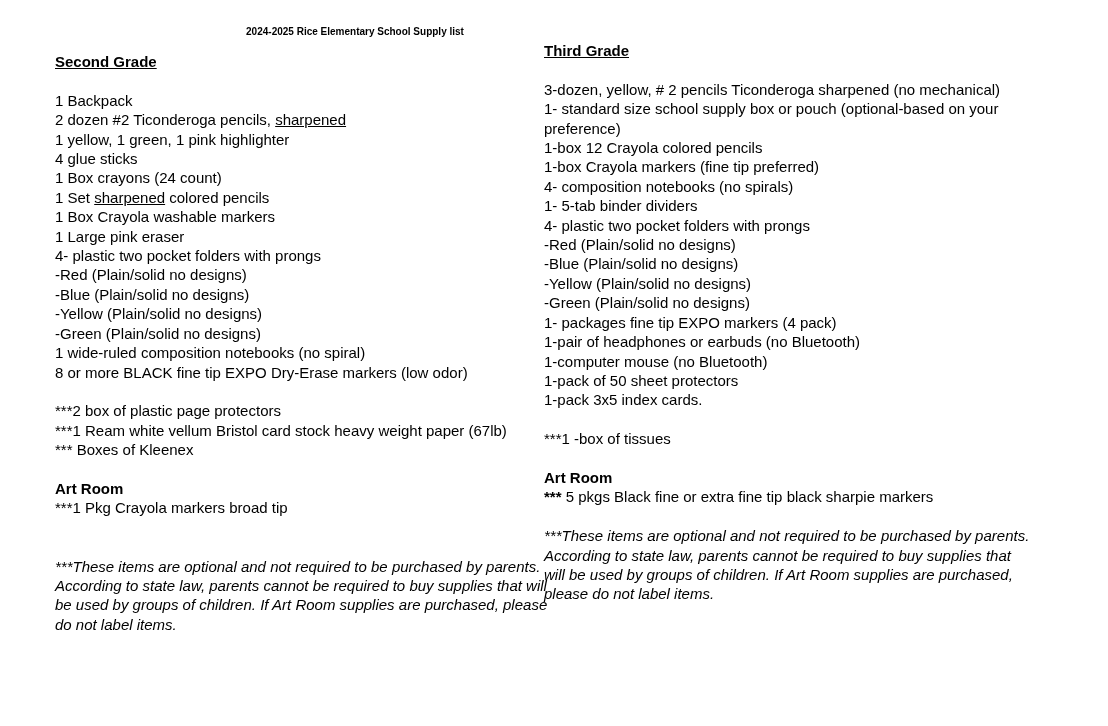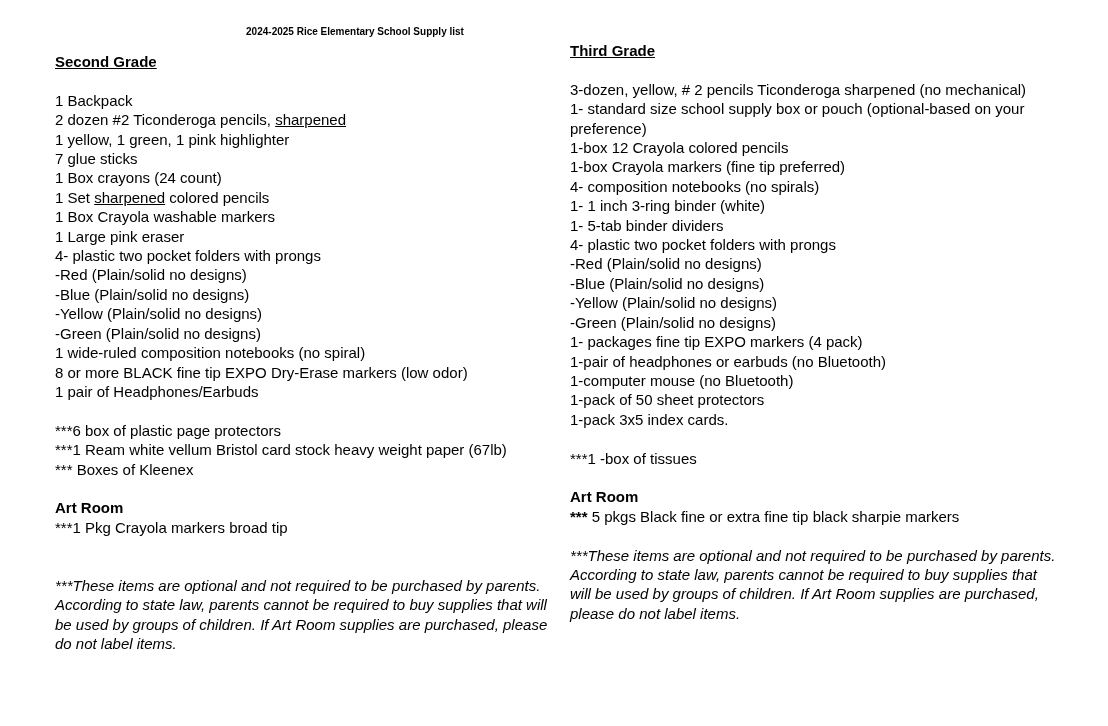--- a/index.html
+++ b/index.html
@@ -26,72 +26,70 @@
     font-size: 10px;
     line-height: 19.4px;
     white-space: nowrap;
   }
   .column {
     position: absolute;
     font-size: 15px;
     line-height: 19.4px;
   }
   #col-left  { left: 55px;  top: 52px; width: 495px; }
-  #col-right { left: 570px; top: 41px; width: 490px; }
+  #col-right { left: 544px; top: 41px; width: 490px; }
   .line { min-height: 19.4px; }
   .b { font-weight: bold; }
   .u { text-decoration: underline; }
   .i { font-style: italic; text-align: center; }
 </style>
 </head>
 <body>
 
 <div id="page">
   <div class="doc-title">2024-2025 Rice Elementary School Supply list</div>
 
   <div id="col-left" class="column">
       <div class="line"><span class="b u">Second Grade</span></div>
       <div class="line">&nbsp;</div>
       <div class="line"><span>1 Backpack</span></div>
       <div class="line"><span>2 dozen #2 Ticonderoga pencils, </span><span class="u">sharpened</span></div>
       <div class="line"><span>1 yellow, 1 green, 1 pink highlighter</span></div>
-      <div class="line"><span>7 glue sticks</span></div>
+      <div class="line"><span>4 glue sticks</span></div>
       <div class="line"><span>1 Box crayons (24 count)</span></div>
       <div class="line"><span>1 Set </span><span class="u">sharpened</span><span> colored pencils</span></div>
       <div class="line"><span>1 Box Crayola washable markers</span></div>
       <div class="line"><span>1 Large pink eraser</span></div>
       <div class="line"><span>4- plastic two pocket folders with prongs</span></div>
       <div class="line"><span>-Red (Plain/solid no designs)</span></div>
       <div class="line"><span>-Blue (Plain/solid no designs)</span></div>
       <div class="line"><span>-Yellow (Plain/solid no designs)</span></div>
       <div class="line"><span>-Green (Plain/solid no designs)</span></div>
       <div class="line"><span>1 wide-ruled composition notebooks (no spiral)</span></div>
       <div class="line"><span>8 or more BLACK fine tip EXPO Dry-Erase markers (low odor)</span></div>
-      <div class="line"><span>1 pair of Headphones/Earbuds</span></div>
       <div class="line">&nbsp;</div>
-      <div class="line"><span>***6 box of plastic page protectors</span></div>
+      <div class="line"><span>***2 box of plastic page protectors</span></div>
       <div class="line"><span>***1 Ream white vellum Bristol card stock heavy weight paper (67lb)</span></div>
       <div class="line"><span>*** Boxes of Kleenex</span></div>
       <div class="line">&nbsp;</div>
       <div class="line"><span class="b">Art Room</span></div>
       <div class="line"><span>***1 Pkg Crayola markers broad tip</span></div>
       <div class="line">&nbsp;</div>
       <div class="line">&nbsp;</div>
       <div class="line"><span class="i">***These items are optional and not required to be purchased by parents. According to state law, parents cannot be required to buy supplies that will be used by groups of children. If Art Room supplies are purchased, please do not label items.</span></div>
     </div>
 
   <div id="col-right" class="column">
       <div class="line"><span class="b u">Third Grade</span></div>
       <div class="line">&nbsp;</div>
       <div class="line"><span>3-dozen, yellow, # 2 pencils Ticonderoga sharpened (no mechanical)</span></div>
       <div class="line"><span>1- standard size school supply box or pouch (optional-based on your preference)</span></div>
       <div class="line"><span>1-box 12 Crayola colored pencils</span></div>
       <div class="line"><span>1-box Crayola markers (fine tip preferred)</span></div>
       <div class="line"><span>4- composition notebooks (no spirals)</span></div>
-      <div class="line"><span>1- 1 inch 3-ring binder (white)</span></div>
       <div class="line"><span>1- 5-tab binder dividers</span></div>
       <div class="line"><span>4- plastic two pocket folders with prongs</span></div>
       <div class="line"><span>-Red (Plain/solid no designs)</span></div>
       <div class="line"><span>-Blue (Plain/solid no designs)</span></div>
       <div class="line"><span>-Yellow (Plain/solid no designs)</span></div>
       <div class="line"><span>-Green (Plain/solid no designs)</span></div>
       <div class="line"><span>1- packages fine tip EXPO markers (4 pack)</span></div>
       <div class="line"><span>1-pair of headphones or earbuds (no Bluetooth)</span></div>
       <div class="line"><span>1-computer mouse (no Bluetooth)</span></div>
       <div class="line"><span>1-pack of 50 sheet protectors</span></div>

